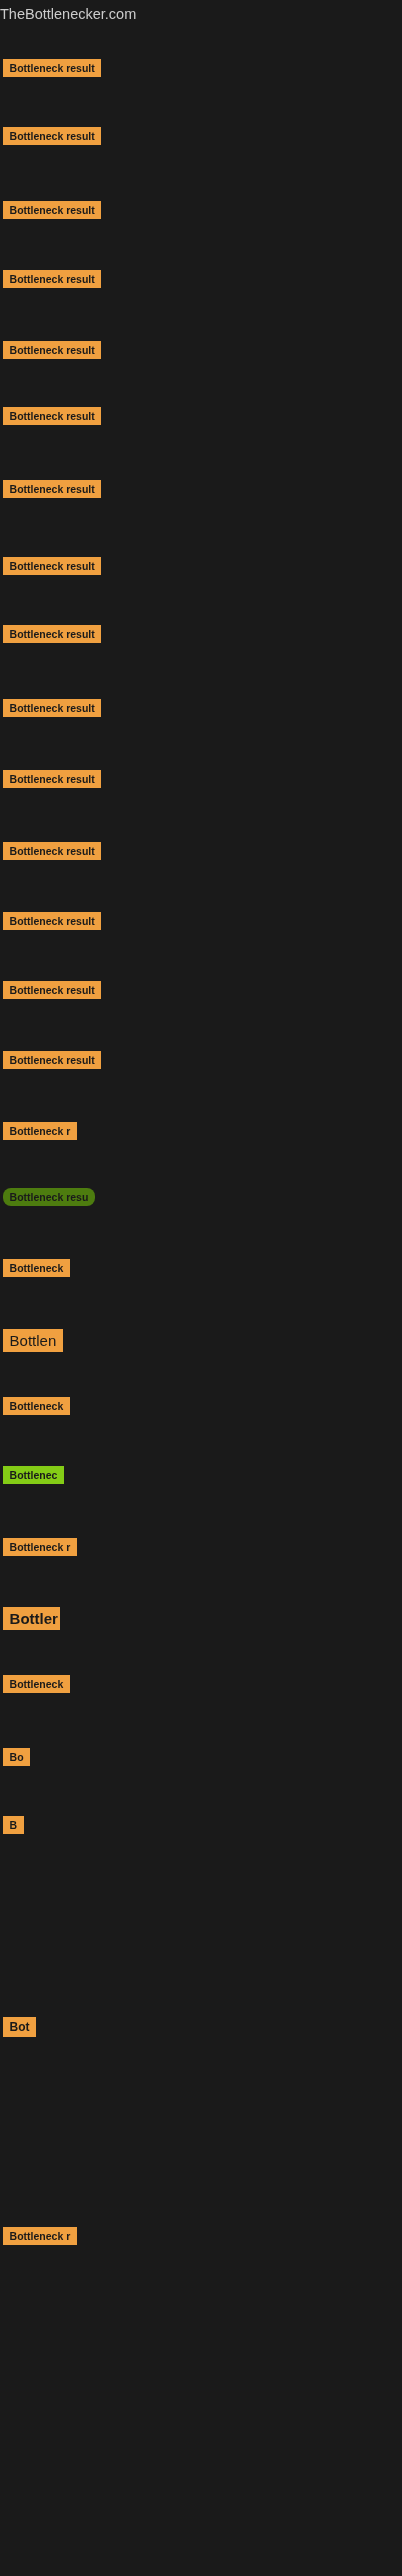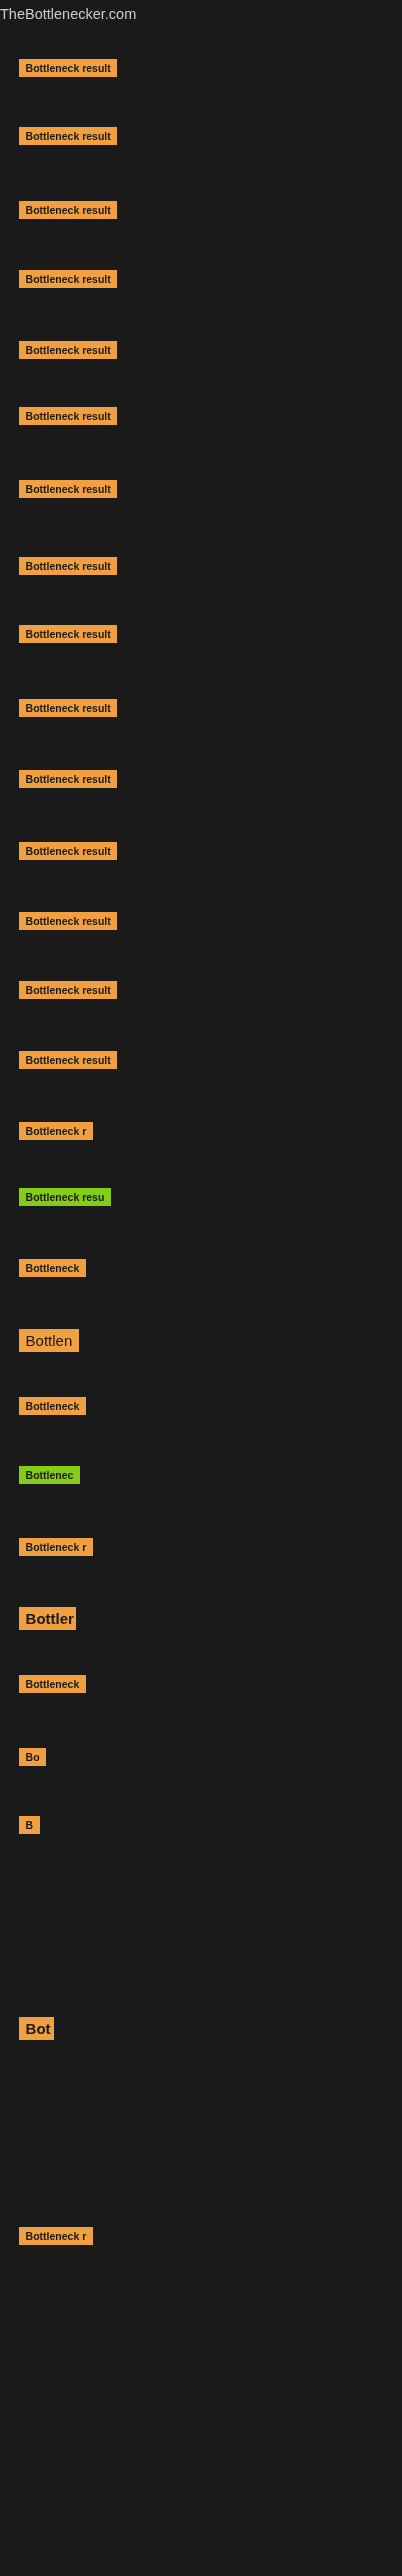--- a/index.html
+++ b/index.html
@@ -25,43 +25,43 @@
 
     .items-container {
       padding-top: 0;
     }
   </style>
 </head>
 <body>
 
 <div class="site-title">TheBottlenecker.com</div>
 
-<div class="items-container" style="position: relative; height: 2544px; margin-left: 16px;">
+<div class="items-container" style="position: relative; height: 2544px;">
 <div style="position: absolute; top: 22px; left: 0px;"><span style="display: inline-block; background-color: rgb(240, 160, 64); color: rgb(26, 26, 26); font-size: 10.5px; font-weight: bold; padding: 3.2px 6.4px; margin: 4.8px 3.2px; max-width: 126px; overflow: hidden; white-space: nowrap;">Bottleneck result</span></div>
     <div style="position: absolute; top: 90px; left: 0px;"><span style="display: inline-block; background-color: rgb(240, 160, 64); color: rgb(26, 26, 26); font-size: 10.5px; font-weight: bold; padding: 3.2px 6.4px; margin: 4.8px 3.2px; max-width: 126px; overflow: hidden; white-space: nowrap;">Bottleneck result</span></div>
     <div style="position: absolute; top: 164px; left: 0px;"><span style="display: inline-block; background-color: rgb(240, 160, 64); color: rgb(26, 26, 26); font-size: 10.5px; font-weight: bold; padding: 3.2px 6.4px; margin: 4.8px 3.2px; max-width: 126px; overflow: hidden; white-space: nowrap;">Bottleneck result</span></div>
     <div style="position: absolute; top: 233px; left: 0px;"><span style="display: inline-block; background-color: rgb(240, 160, 64); color: rgb(26, 26, 26); font-size: 10.5px; font-weight: bold; padding: 3.2px 6.4px; margin: 4.8px 3.2px; max-width: 122px; overflow: hidden; white-space: nowrap;">Bottleneck result</span></div>
     <div style="position: absolute; top: 304px; left: 0px;"><span style="display: inline-block; background-color: rgb(240, 160, 64); color: rgb(26, 26, 26); font-size: 10.5px; font-weight: bold; padding: 3.2px 6.4px; margin: 4.8px 3.2px; max-width: 126px; overflow: hidden; white-space: nowrap;">Bottleneck result</span></div>
     <div style="position: absolute; top: 370px; left: 0px;"><span style="display: inline-block; background-color: rgb(240, 160, 64); color: rgb(26, 26, 26); font-size: 10.5px; font-weight: bold; padding: 3.2px 6.4px; margin: 4.8px 3.2px; max-width: 126px; overflow: hidden; white-space: nowrap;">Bottleneck result</span></div>
     <div style="position: absolute; top: 443px; left: 0px;"><span style="display: inline-block; background-color: rgb(240, 160, 64); color: rgb(26, 26, 26); font-size: 10.5px; font-weight: bold; padding: 3.2px 6.4px; margin: 4.8px 3.2px; max-width: 122px; overflow: hidden; white-space: nowrap;">Bottleneck result</span></div>
     <div style="position: absolute; top: 520px; left: 0px;"><span style="display: inline-block; background-color: rgb(240, 160, 64); color: rgb(26, 26, 26); font-size: 10.5px; font-weight: bold; padding: 3.2px 6.4px; margin: 4.8px 3.2px; max-width: 126px; overflow: hidden; white-space: nowrap;">Bottleneck result</span></div>
     <div style="position: absolute; top: 588px; left: 0px;"><span style="display: inline-block; background-color: rgb(240, 160, 64); color: rgb(26, 26, 26); font-size: 10.5px; font-weight: bold; padding: 3.2px 6.4px; margin: 4.8px 3.2px; max-width: 126px; overflow: hidden; white-space: nowrap;">Bottleneck result</span></div>
     <div style="position: absolute; top: 662px; left: 0px;"><span style="display: inline-block; background-color: rgb(240, 160, 64); color: rgb(26, 26, 26); font-size: 10.5px; font-weight: bold; padding: 3.2px 6.4px; margin: 4.8px 3.2px; max-width: 126px; overflow: hidden; white-space: nowrap;">Bottleneck result</span></div>
     <div style="position: absolute; top: 733px; left: 0px;"><span style="display: inline-block; background-color: rgb(240, 160, 64); color: rgb(26, 26, 26); font-size: 10.5px; font-weight: bold; padding: 3.2px 6.4px; margin: 4.8px 3.2px; max-width: 122px; overflow: hidden; white-space: nowrap;">Bottleneck result</span></div>
     <div style="position: absolute; top: 805px; left: 0px;"><span style="display: inline-block; background-color: rgb(240, 160, 64); color: rgb(26, 26, 26); font-size: 10.5px; font-weight: bold; padding: 3.2px 6.4px; margin: 4.8px 3.2px; max-width: 118px; overflow: hidden; white-space: nowrap;">Bottleneck result</span></div>
     <div style="position: absolute; top: 875px; left: 0px;"><span style="display: inline-block; background-color: rgb(240, 160, 64); color: rgb(26, 26, 26); font-size: 10.5px; font-weight: bold; padding: 3.2px 6.4px; margin: 4.8px 3.2px; max-width: 118px; overflow: hidden; white-space: nowrap;">Bottleneck result</span></div>
     <div style="position: absolute; top: 944px; left: 0px;"><span style="display: inline-block; background-color: rgb(240, 160, 64); color: rgb(26, 26, 26); font-size: 10.5px; font-weight: bold; padding: 3.2px 6.4px; margin: 4.8px 3.2px; max-width: 114px; overflow: hidden; white-space: nowrap;">Bottleneck result</span></div>
     <div style="position: absolute; top: 1014px; left: 0px;"><span style="display: inline-block; background-color: rgb(240, 160, 64); color: rgb(26, 26, 26); font-size: 10.5px; font-weight: bold; padding: 3.2px 6.4px; margin: 4.8px 3.2px; max-width: 109px; overflow: hidden; white-space: nowrap;">Bottleneck result</span></div>
     <div style="position: absolute; top: 1085px; left: 0px;"><span style="display: inline-block; background-color: rgb(240, 160, 64); color: rgb(26, 26, 26); font-size: 10.5px; font-weight: bold; padding: 3.2px 6.4px; margin: 4.8px 3.2px; max-width: 85px; overflow: hidden; white-space: nowrap;">Bottleneck r</span></div>
-    <div style="position: absolute; top: 1151px; left: 0px;"><span style="display: inline-block; background-color: #84cc16; color: rgb(26, 26, 26); font-size: 10.5px; font-weight: bold; padding: 3.2px 6.4px; margin: 4.8px 3.2px; max-width: 100px; overflow: hidden; white-space: nowrap;">Bottleneck resu</span></div>
+    <div style="position: absolute; top: 1151px; left: 0px;"><span style="display: inline-block; background-color: #4d7c0f; color: rgb(26, 26, 26); font-size: 10.5px; font-weight: bold; padding: 3.2px 6.4px; margin: 4.8px 3.2px; max-width: 100px; overflow: hidden; white-space: nowrap; border-radius: 8px;">Bottleneck resu</span></div>
     <div style="position: absolute; top: 1222px; left: 0px;"><span style="display: inline-block; background-color: rgb(240, 160, 64); color: rgb(26, 26, 26); font-size: 10.5px; font-weight: bold; padding: 3.2px 6.4px; margin: 4.8px 3.2px; max-width: 77px; overflow: hidden; white-space: nowrap;">Bottleneck</span></div>
     <div style="position: absolute; top: 1292px; left: 0px;"><span style="display: inline-block; background-color: rgb(240, 160, 64); color: rgb(26, 26, 26); font-size: 15px; font-weight: normal; padding: 3.2px 6.4px; margin: 4.8px 3.2px; max-width: 61px; overflow: hidden; white-space: nowrap;">Bottlen</span></div>
     <div style="position: absolute; top: 1360px; left: 0px;"><span style="display: inline-block; background-color: rgb(240, 160, 64); color: rgb(26, 26, 26); font-size: 10.5px; font-weight: bold; padding: 3.2px 6.4px; margin: 4.8px 3.2px; max-width: 77px; overflow: hidden; white-space: nowrap;">Bottleneck</span></div>
     <div style="position: absolute; top: 1429px; left: 0px;"><span style="display: inline-block; background-color: #84cc16; color: rgb(26, 26, 26); font-size: 10.5px; font-weight: bold; padding: 3.2px 6.4px; margin: 4.8px 3.2px; max-width: 73px; overflow: hidden; white-space: nowrap;">Bottlenec</span></div>
     <div style="position: absolute; top: 1501px; left: 0px;"><span style="display: inline-block; background-color: rgb(240, 160, 64); color: rgb(26, 26, 26); font-size: 10.5px; font-weight: bold; padding: 3.2px 6.4px; margin: 4.8px 3.2px; max-width: 85px; overflow: hidden; white-space: nowrap;">Bottleneck r</span></div>
     <div style="position: absolute; top: 1570px; left: 0px;"><span style="display: inline-block; background-color: rgb(240, 160, 64); color: rgb(26, 26, 26); font-size: 15px; font-weight: bold; padding: 3.2px 6.4px; margin: 4.8px 3.2px; max-width: 57px; overflow: hidden; white-space: nowrap;">Bottler</span></div>
     <div style="position: absolute; top: 1638px; left: 0px;"><span style="display: inline-block; background-color: rgb(240, 160, 64); color: rgb(26, 26, 26); font-size: 10.5px; font-weight: bold; padding: 3.2px 6.4px; margin: 4.8px 3.2px; max-width: 76px; overflow: hidden; white-space: nowrap;">Bottleneck</span></div>
     <div style="position: absolute; top: 1711px; left: 0px;"><span style="display: inline-block; background-color: rgb(240, 160, 64); color: rgb(26, 26, 26); font-size: 10.5px; font-weight: bold; padding: 3.2px 6.4px; margin: 4.8px 3.2px; max-width: 35px; overflow: hidden; white-space: nowrap;">Bo</span></div>
     <div style="position: absolute; top: 1779px; left: 0px;"><span style="display: inline-block; background-color: rgb(240, 160, 64); color: rgb(26, 26, 26); font-size: 10.5px; font-weight: bold; padding: 3.2px 6.4px; margin: 4.8px 3.2px; max-width: 26px; overflow: hidden; white-space: nowrap;">B</span></div>
-    <div style="position: absolute; top: 1980px; left: 0px;"><span style="display: inline-block; background-color: rgb(240, 160, 64); color: rgb(26, 26, 26); font-size: 15px; font-weight: bold; padding: 3.2px 6.4px; margin: 4.8px 3.2px; max-width: 35px; overflow: hidden; white-space: nowrap;">Bot</span></div>
+    <div style="position: absolute; top: 1980px; left: 0px;"><span style="display: inline-block; background-color: rgb(240, 160, 64); color: rgb(26, 26, 26); font-size: 12px; font-weight: bold; padding: 3.2px 6.4px; margin: 4.8px 3.2px; max-width: 35px; overflow: hidden; white-space: nowrap;">Bot</span></div>
     <div style="position: absolute; top: 2190px; left: 0px;"><span style="display: inline-block; background-color: rgb(240, 160, 64); color: rgb(26, 26, 26); font-size: 10.5px; font-weight: bold; padding: 3.2px 6.4px; margin: 4.8px 3.2px; max-width: 85px; overflow: hidden; white-space: nowrap;">Bottleneck r</span></div>
   </div>
 
 
 </body></html>

